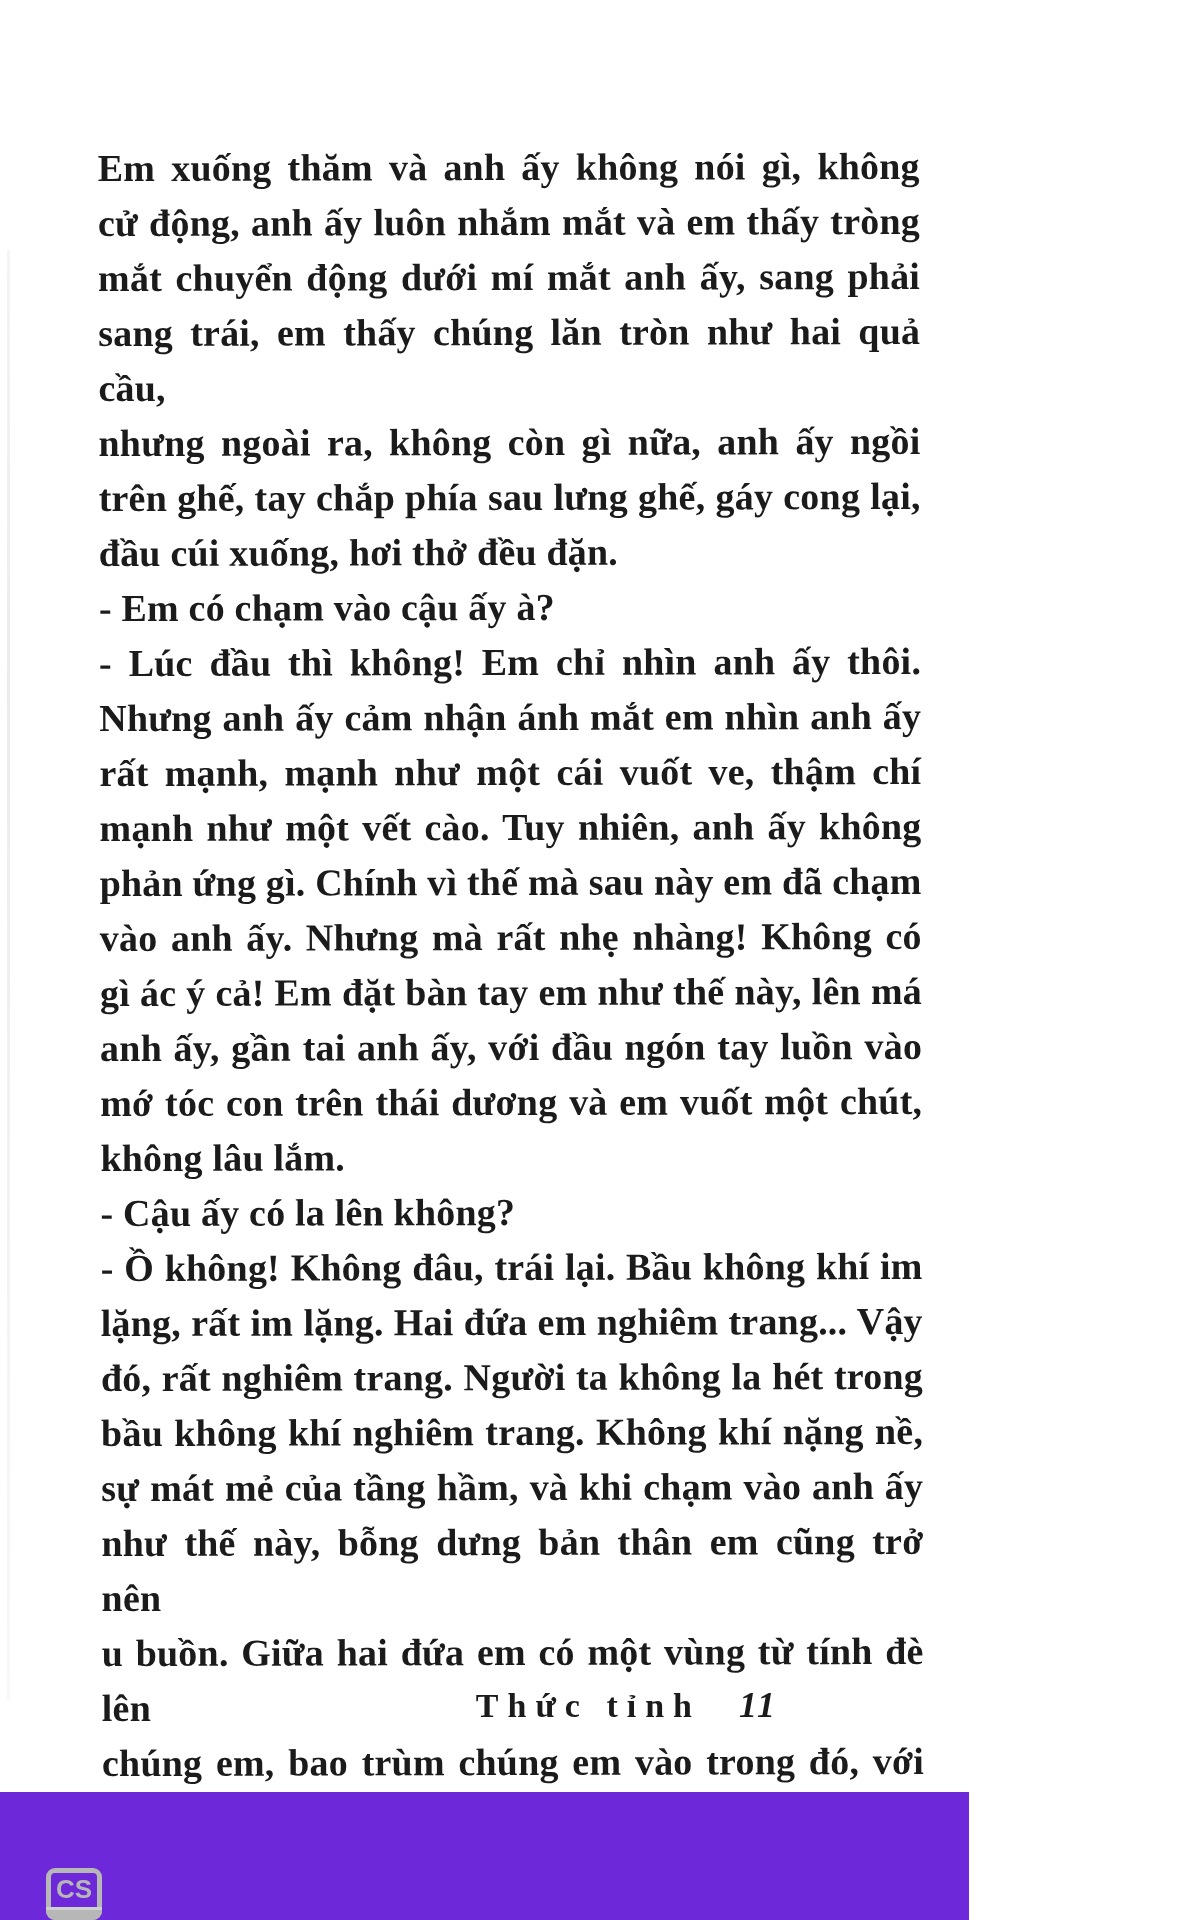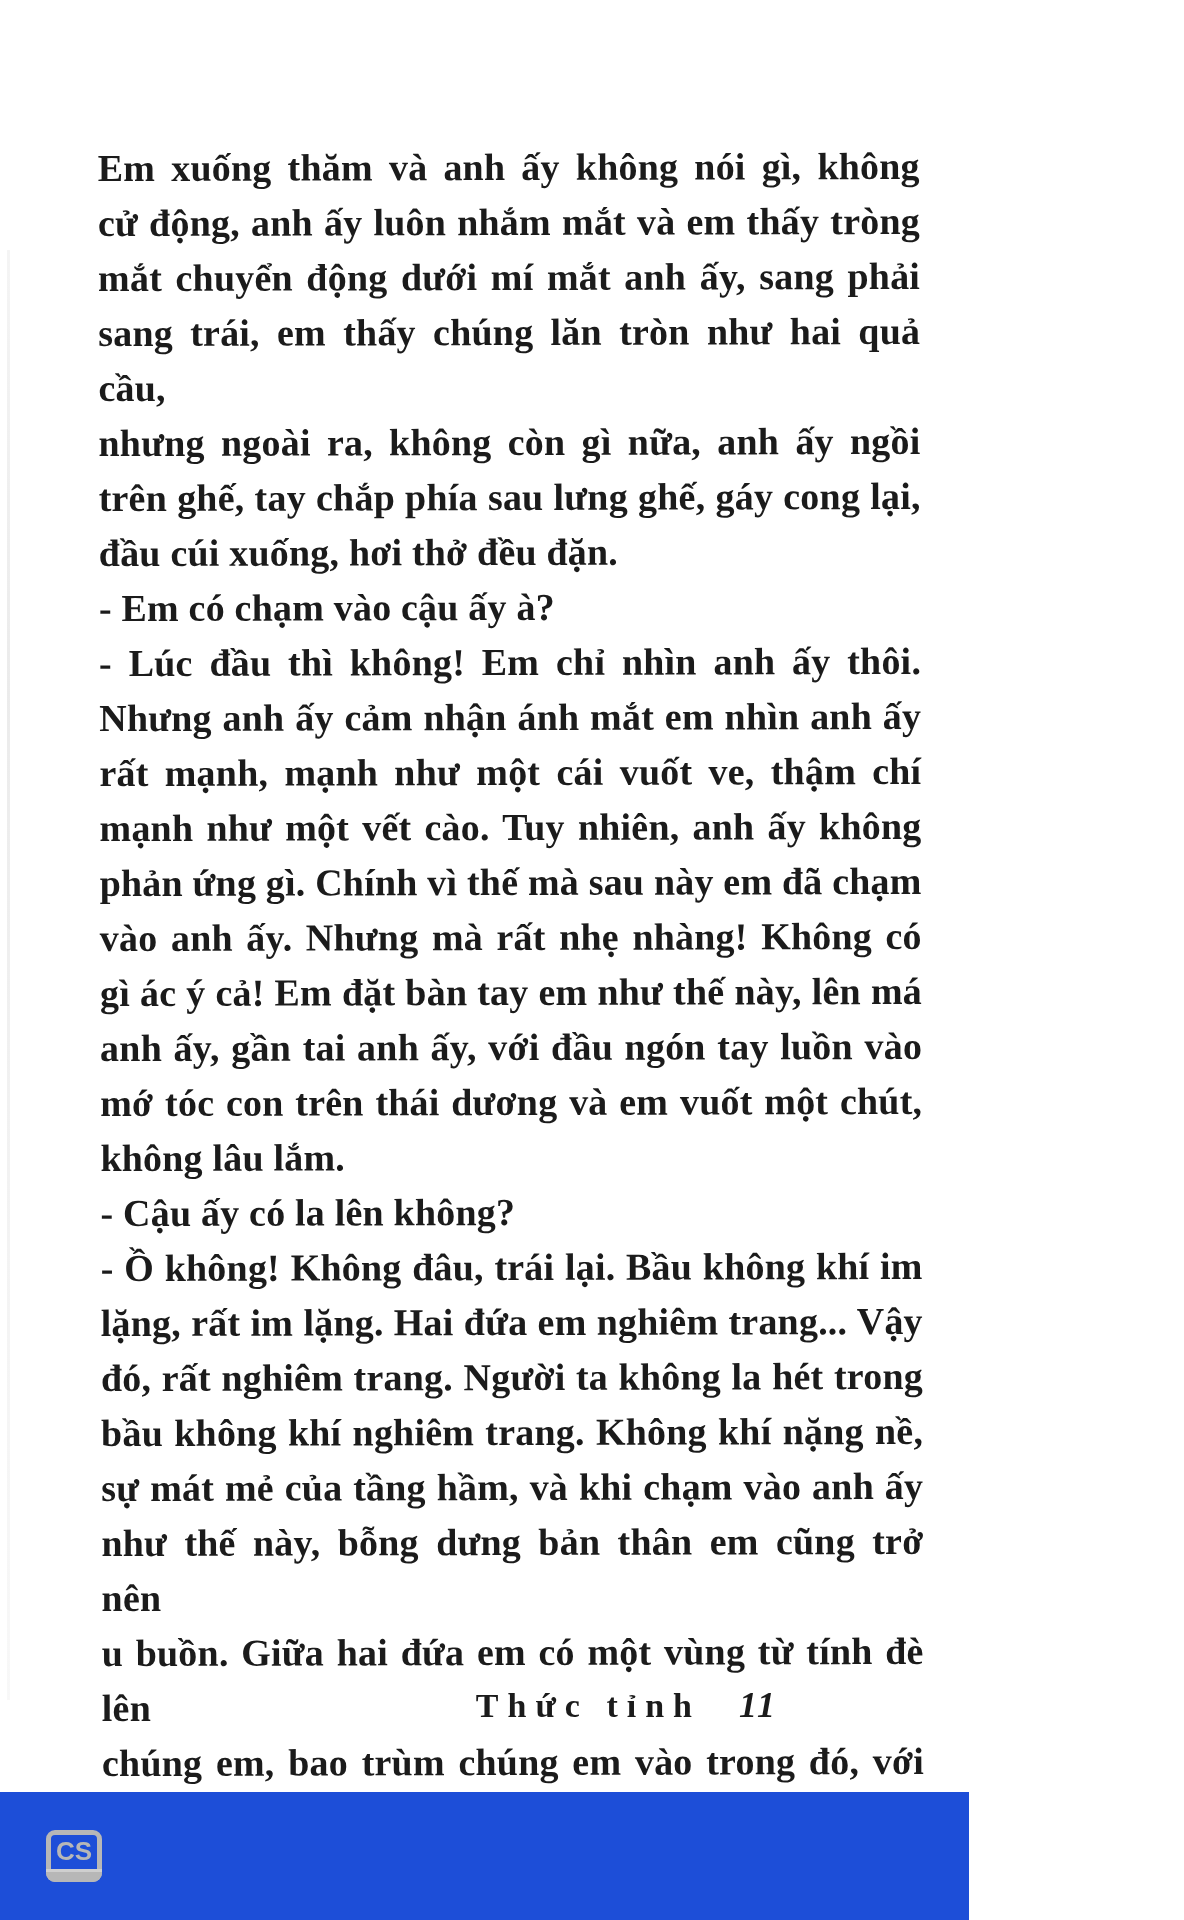--- a/index.html
+++ b/index.html
@@ -63,23 +63,23 @@
     font-style: italic;
     margin-left: 38px;
     letter-spacing: 2px;
   }
   .scanner-bar {
     position: absolute;
     left: 0;
     bottom: 0;
     width: 100%;
     height: 128px;
-    background: #1d4ed8;
+    background: #6d28d9;
     display: flex;
-    align-items: center;
+    align-items: flex-end;
   }
   .cs-logo {
     position: relative;
     margin-left: 46px;
     width: 46px;
     height: 42px;
     border: 5px solid #b7b7b7;
     border-radius: 9px;
     box-sizing: content-box;
     flex: 0 0 auto;

